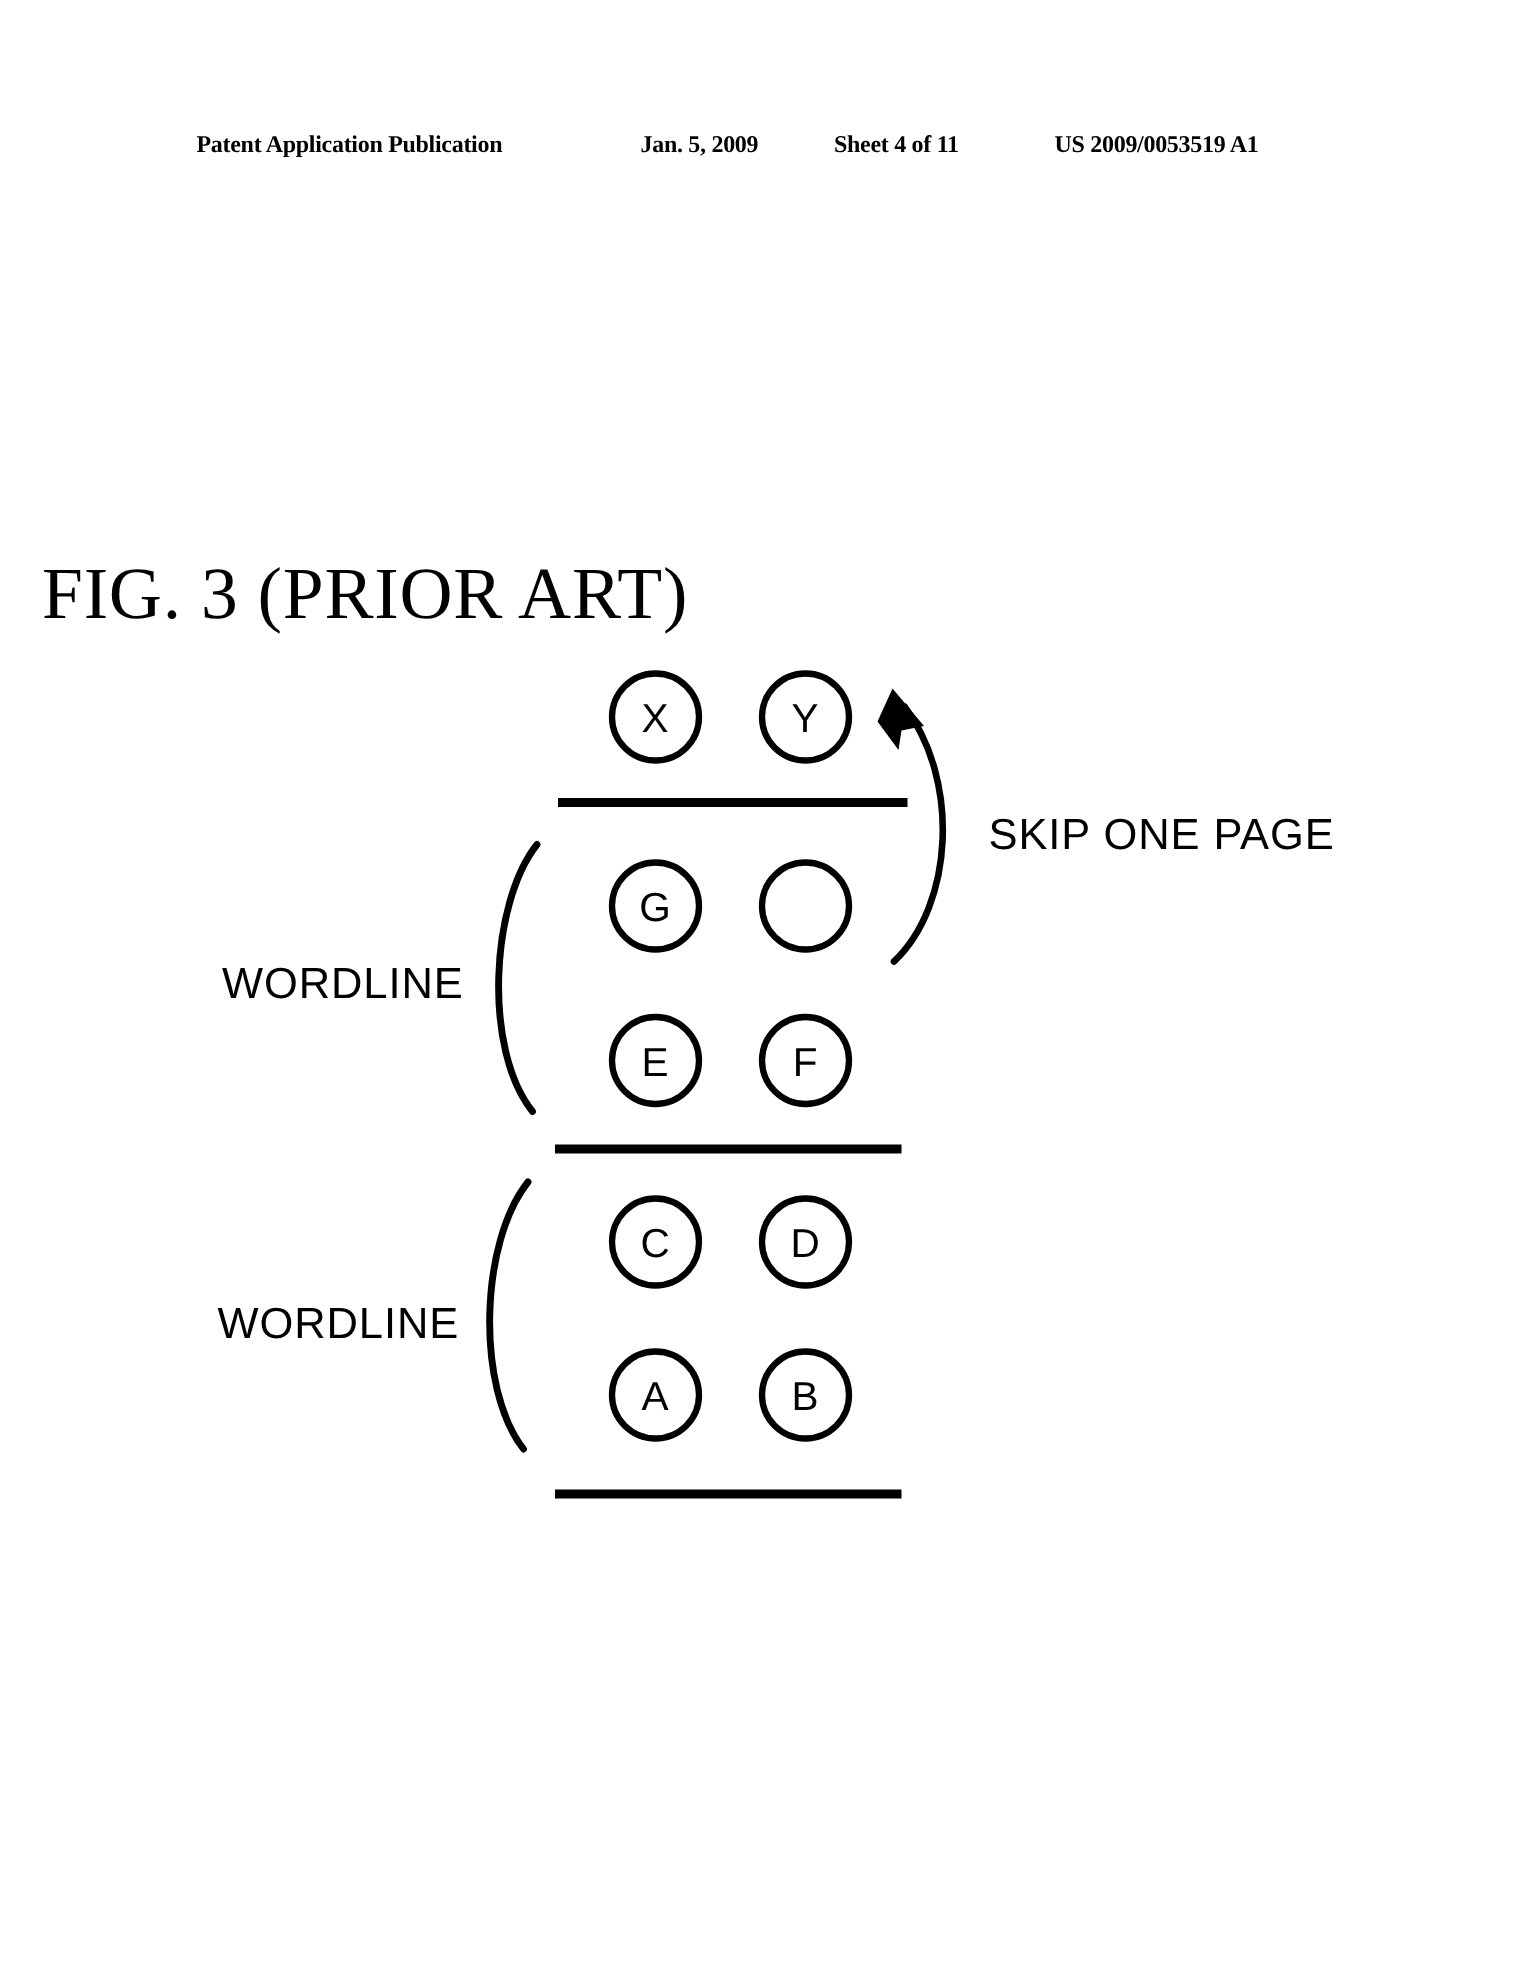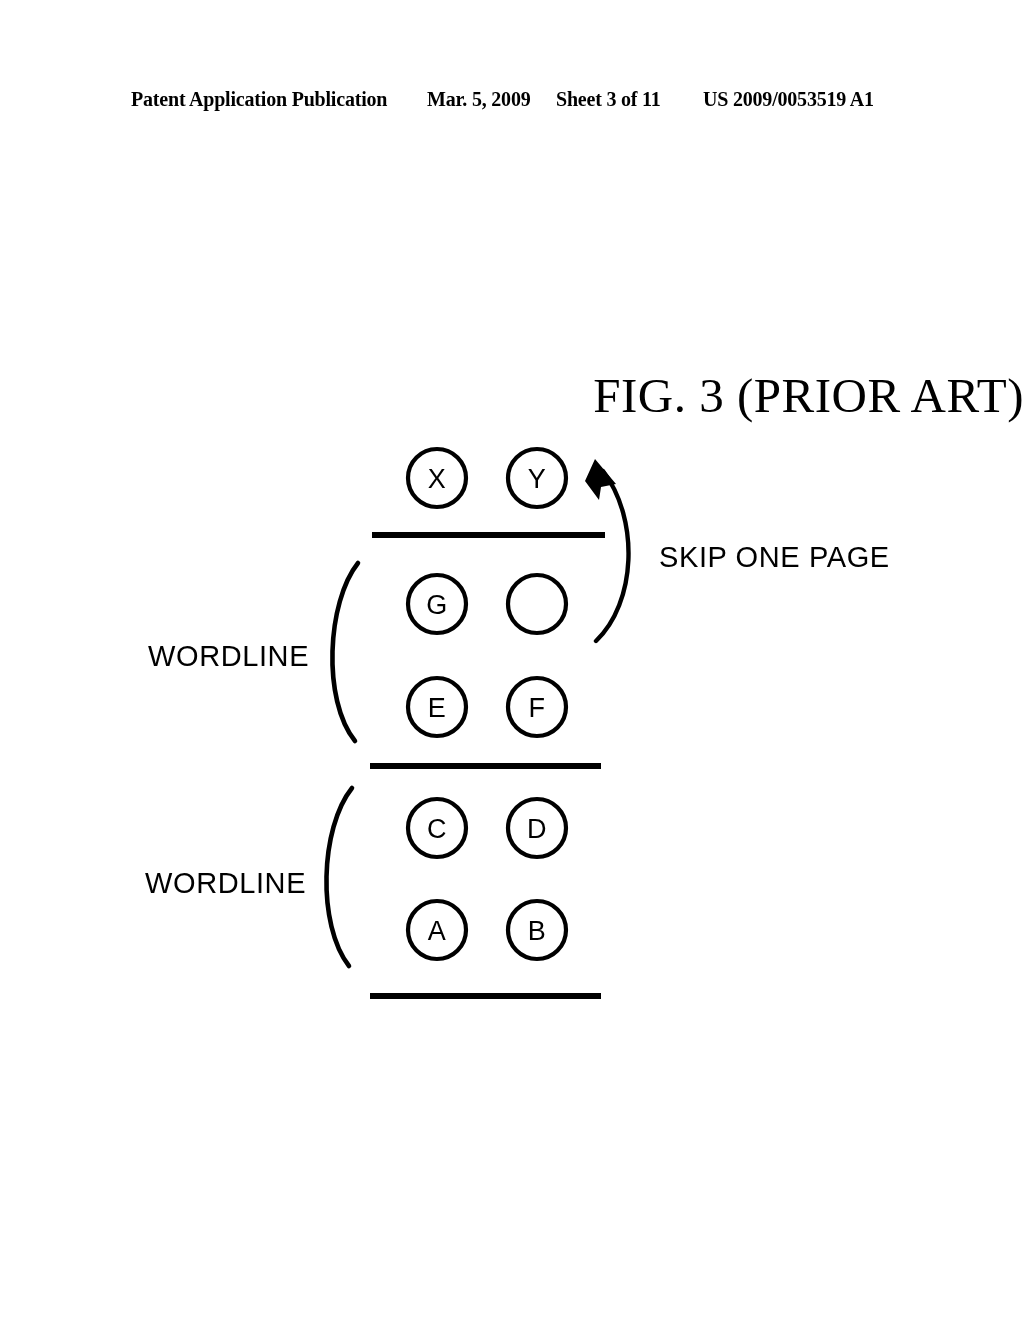--- a/index.html
+++ b/index.html
@@ -19,37 +19,37 @@
 
   
   #page-header {
     position: absolute;
     top: 88px;
     left: 0;
     width: 1012px;
     height: 26px;
     font-family: "Liberation Serif", serif;
     font-weight: bold;
-    font-size: 20px;
+    font-size: 16px;
     letter-spacing: -0.2px;
     white-space: nowrap;
   }
   .hdr-cell { position: absolute; top: 0; }
   #hdr-publication { left: 131px; }
   #hdr-date        { left: 427px; }
   #hdr-sheet       { left: 556px; }
   #hdr-patno       { left: 703px; }
 
   
   #figure-title {
     position: absolute;
     top: 367px;
     left: 0;
     width: 1024px;
-    text-align: right;
+    text-align: left;
     font-family: "Liberation Serif", serif;
     font-size: 49px;
     letter-spacing: 0.5px;
     white-space: nowrap;
   }
   #figure-title .title-inner { display: inline-block; margin-left: 28px; }
 
   
   #diagram {
     position: absolute;
@@ -100,22 +100,22 @@
     dominant-baseline: central;
   }
   .label-left  { text-anchor: start; }
   .label-right { text-anchor: start; }
 </style>
 </head>
 <body>
 
 <div id="page-header">
   <span class="hdr-cell" id="hdr-publication">Patent Application Publication</span>
-  <span class="hdr-cell" id="hdr-date">Mar. 5, 2009</span>
-  <span class="hdr-cell" id="hdr-sheet">Sheet 3 of 11</span>
+  <span class="hdr-cell" id="hdr-date">Jan. 5, 2009</span>
+  <span class="hdr-cell" id="hdr-sheet">Sheet 4 of 11</span>
   <span class="hdr-cell" id="hdr-patno">US 2009/0053519 A1</span>
 </div>
 
 <div id="figure-title">
   <span class="title-inner">FIG. 3 (PRIOR ART)</span>
 </div>
 
 <div id="diagram">
   <svg viewBox="0 0 1024 1320" xmlns="http://www.w3.org/2000/svg">
 

